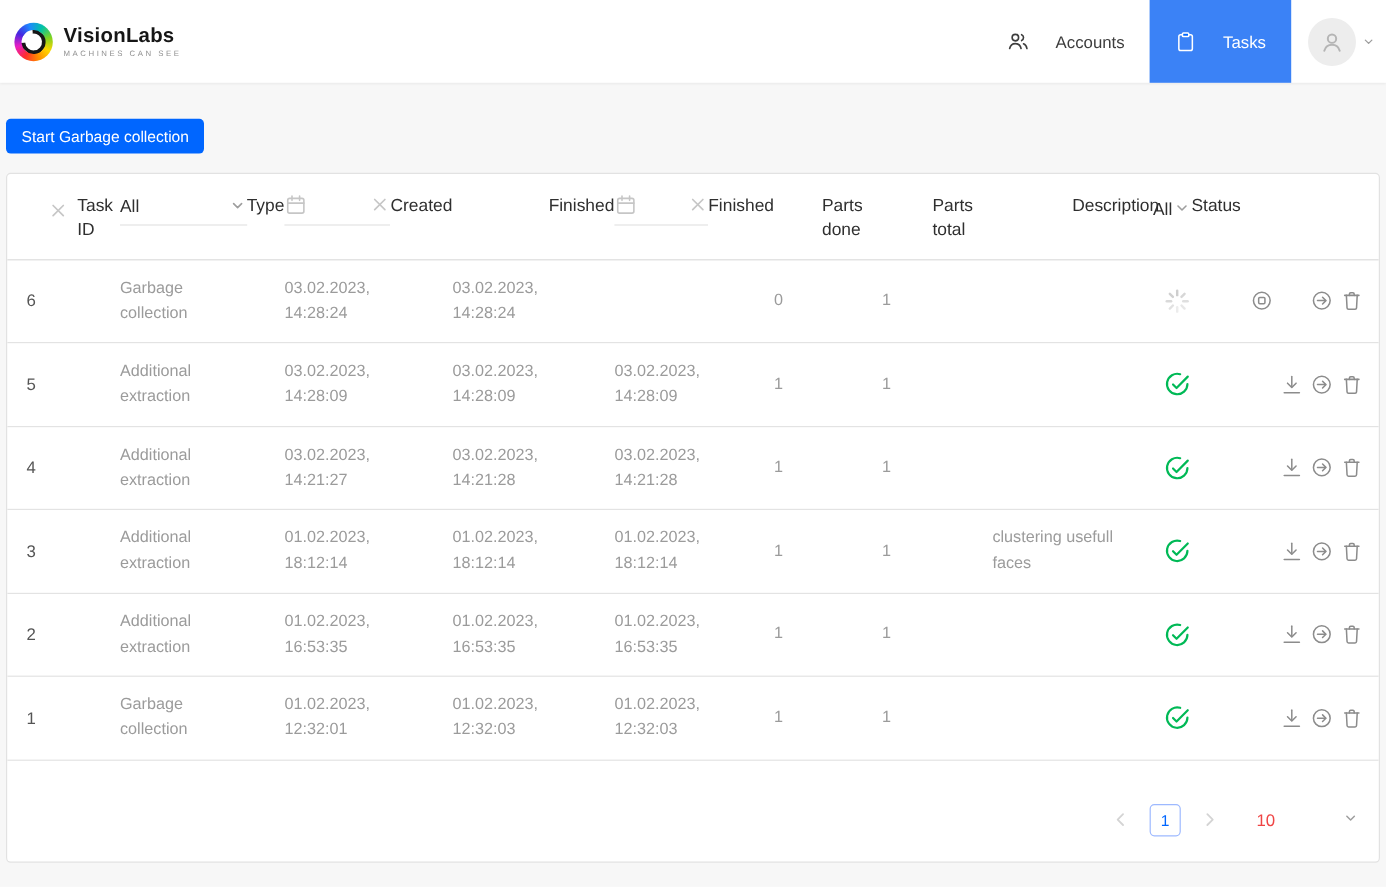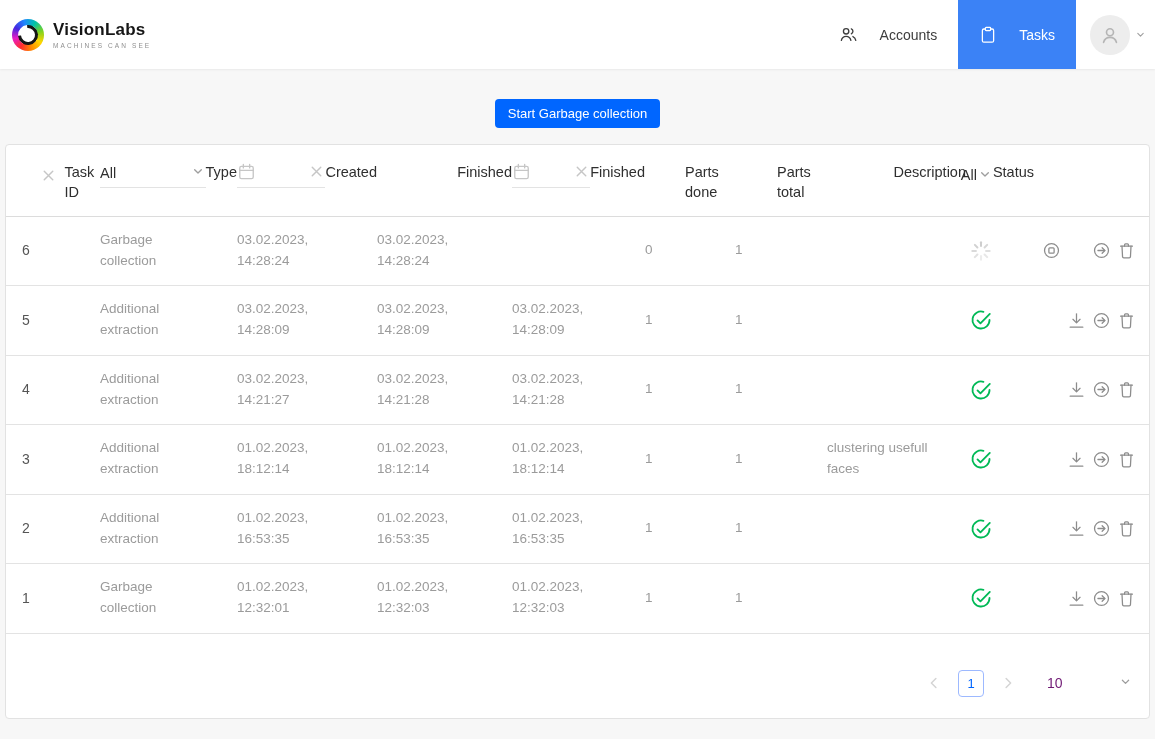--- a/index.html
+++ b/index.html
@@ -18,21 +18,21 @@
   .brand-tagline{font-size:6.5px;letter-spacing:2.1px;color:#8f8f8f;margin-top:2px}
   .nav{display:flex;align-items:center;height:100%}
   .nav-item{display:flex;align-items:center;gap:22px;font-size:14px;color:#3d3d3d;padding:0 21px;height:100%;cursor:pointer}
   .nav-item.active{background:#3b82f6;color:#fff}
   .nicon{display:flex;align-items:center}
   .user{display:flex;align-items:center;gap:4px;margin:0 8px 0 14px;cursor:pointer}
   .avatar{width:40px;height:40px;border-radius:50%;background:#ededed;display:flex;align-items:center;justify-content:center}
   .uchev{display:flex;align-items:center}
 
   
-  .toolbar{display:flex;justify-content:center;gap:20px;margin:30px 5px 16px}
+  .toolbar{display:flex;justify-content:space-between;gap:20px;margin:30px 5px 16px}
   .btn{background:#0066ff;color:#fff;border:none;border-radius:4px;height:29px;padding:0 13px;
     font-size:13px;font-family:inherit;cursor:pointer}
 
   
   .card{margin:0 5px;background:#fff;border:1px solid #e2e2e2;border-radius:4px;height:575px;
     display:flex;flex-direction:column;overflow:hidden}
   .grid{display:grid;grid-template-columns:78px 137px 140px 135px 133px 90px 92px 139px 68px 1fr;
     padding:0 10px 0 16px}
   .thead{padding-top:17px;padding-bottom:13px;border-bottom:1px solid #dcdcdc}
   .th{display:flex;flex-direction:row;justify-content:flex-end;font-size:14.5px;color:#2f2f2f}
@@ -55,21 +55,21 @@
   .actions-cell{display:flex;justify-content:flex-end}
   .action-slot{width:25px;height:26px;display:flex;align-items:center;justify-content:center;cursor:pointer}
   .action-slot.hidden{visibility:hidden}
 
   
   .pagination{margin-top:auto;height:70px;display:flex;align-items:center;justify-content:flex-end;padding-right:16px}
   .pg-btn{width:20px;height:20px;display:flex;align-items:center;justify-content:center;margin:0 7px;cursor:default}
   .pg-current{min-width:26px;height:27px;border:1px solid #9db9ff;border-radius:4px;color:#0066ff;font-size:13px;
     display:flex;align-items:center;justify-content:center;margin:0 7px;cursor:pointer}
   .pg-size{display:flex;align-items:center;justify-content:space-between;width:86px;margin-left:22px;
-    color:#701a75;font-size:14px;cursor:pointer}
+    color:#ef4444;font-size:14px;cursor:pointer}
 </style>
 </head>
 <body>
 
 <header class="app-header">
   <div class="brand">
     <div class="logo"></div>
     <div class="brand-text">
       <div class="brand-name">VisionLabs</div>
       <div class="brand-tagline">MACHINES CAN SEE</div>

